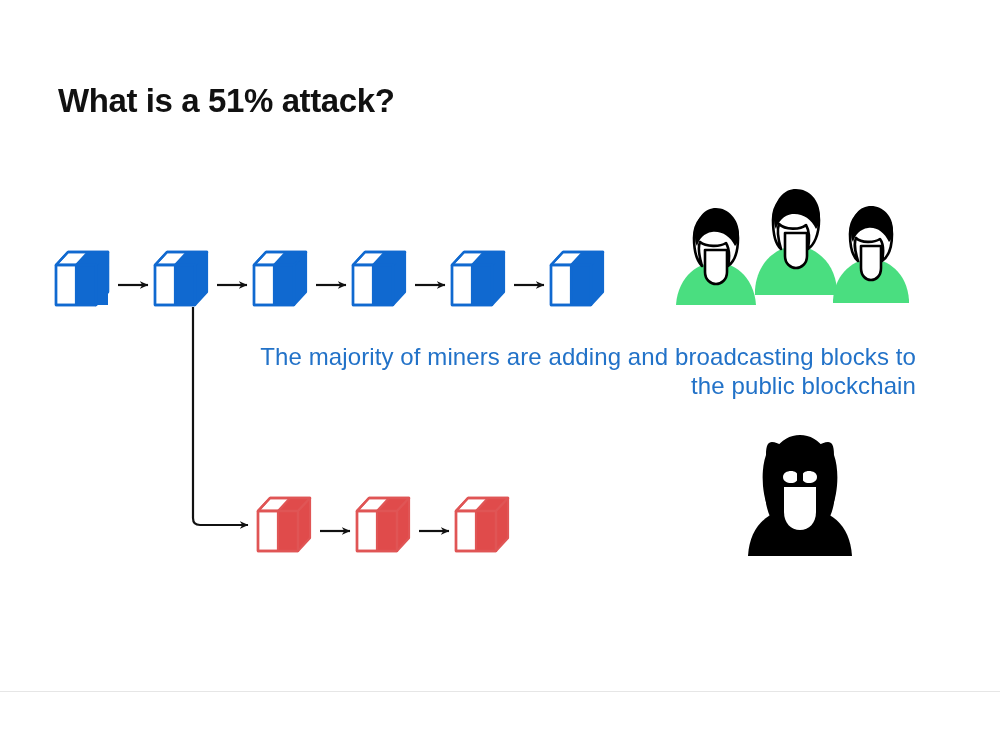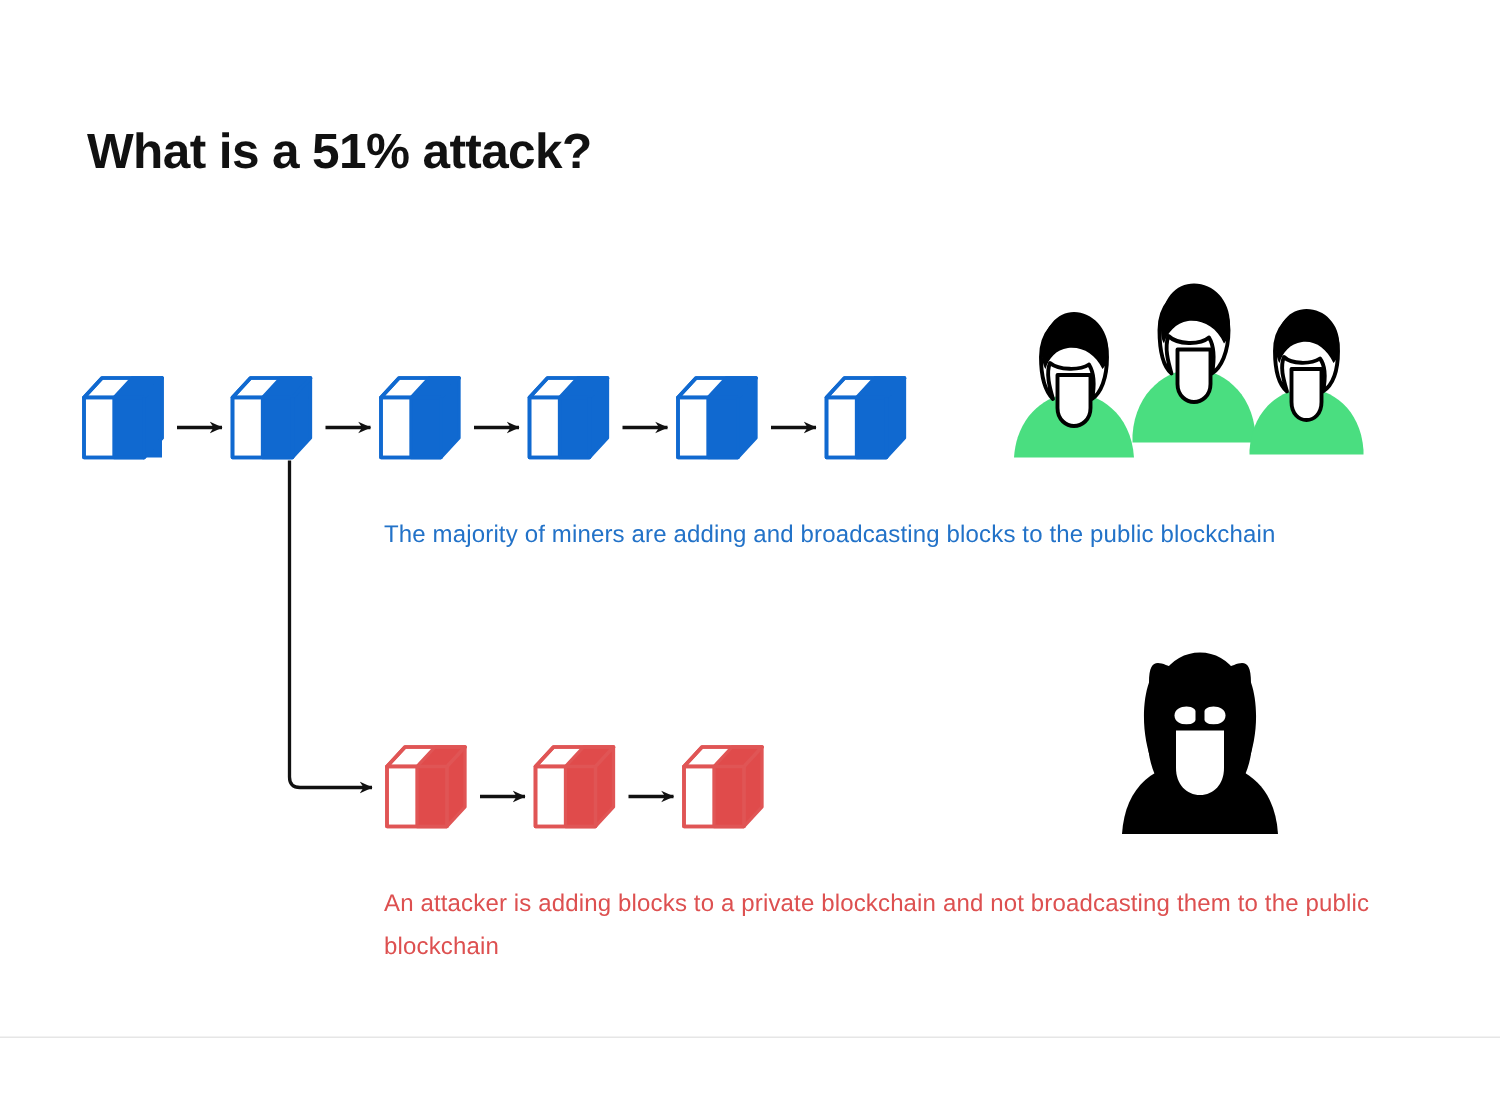--- a/index.html
+++ b/index.html
@@ -25,24 +25,25 @@
     top: 82px;
     font-size: 33px;
     font-weight: bold;
     color: #111111;
     letter-spacing: -0.4px;
     line-height: 1.15;
     white-space: nowrap;
   }
   .caption {
     position: absolute;
-    font-size: 16px;
+    font-size: 24px;
     line-height: 29px;
     letter-spacing: 0.1px;
     white-space: pre-line;
+    text-align: right;
   }
   #caption-public {
     left: 256px;
     top: 342px;
     color: #2272c8;
     width: 660px;
   }
   #caption-private {
     left: 256px;
     top: 588px;
@@ -225,15 +226,14 @@
       <path d="M802,477 C802,473 805,471 809,471 C813,471 817,473 817,477 C817,481 813,483 809,483
                C805,483 802,481 802,477 Z" fill="#ffffff"></path>
 
       <rect x="797" y="470" width="6" height="14" fill="#000000"></rect>
       <path d="M782,483 L818,483 L818,487 L782,487 Z" fill="#000000"></path>
     </g>
   </svg>
 
   <div class="caption" id="caption-public">The majority of miners are adding and broadcasting blocks to the public blockchain</div>
 
-  <div class="caption" id="caption-private">An attacker is adding blocks to a private blockchain and not broadcasting them to the public blockchain</div>
 
 </div>
 
 </body></html>

